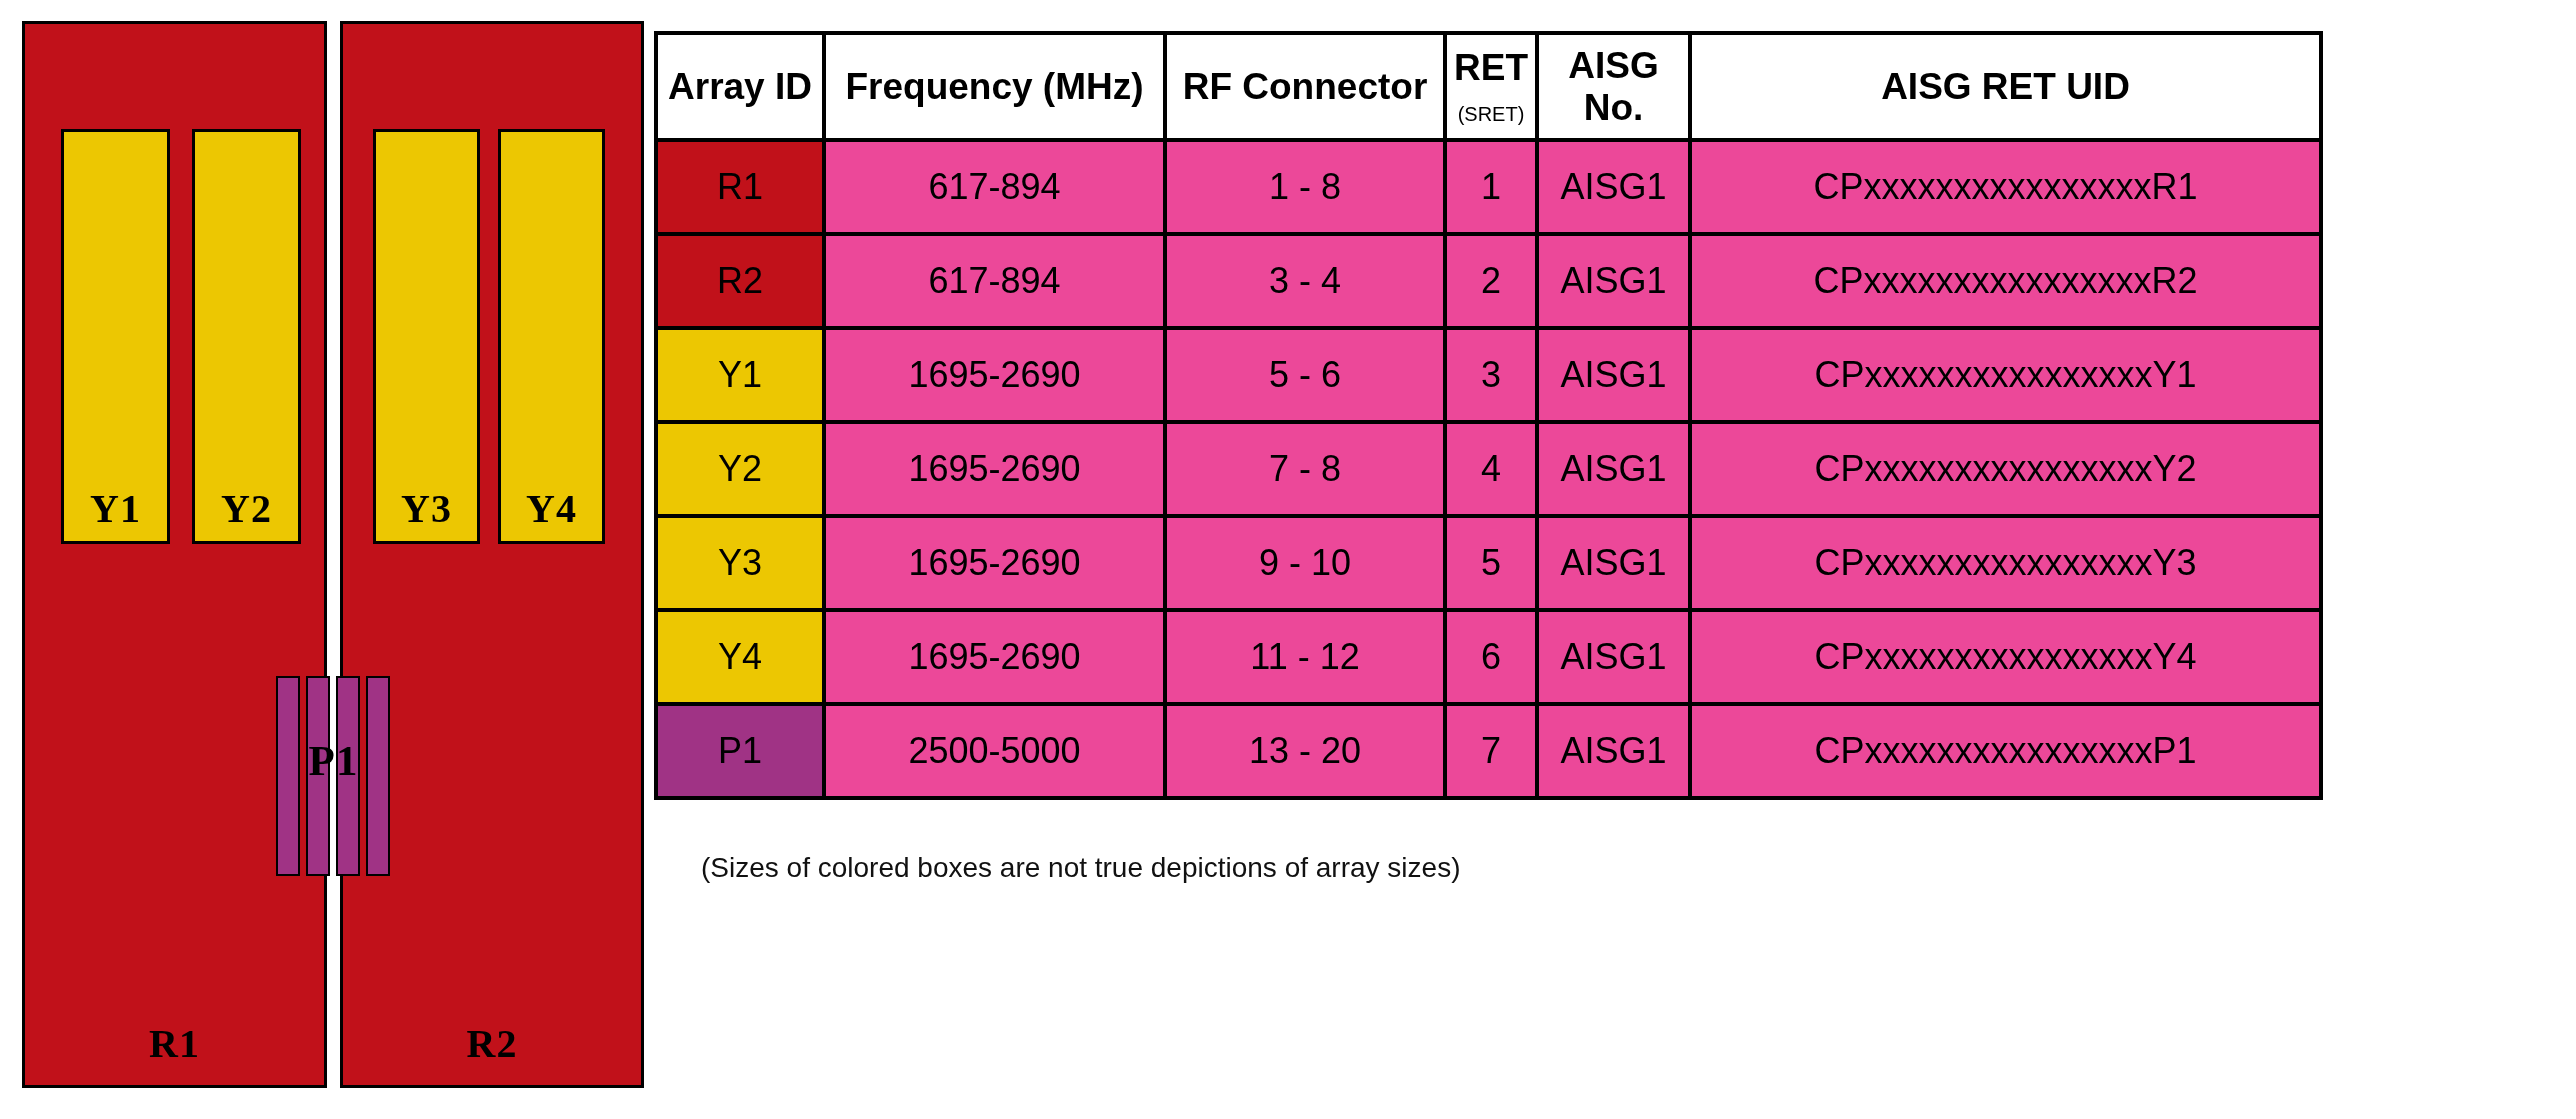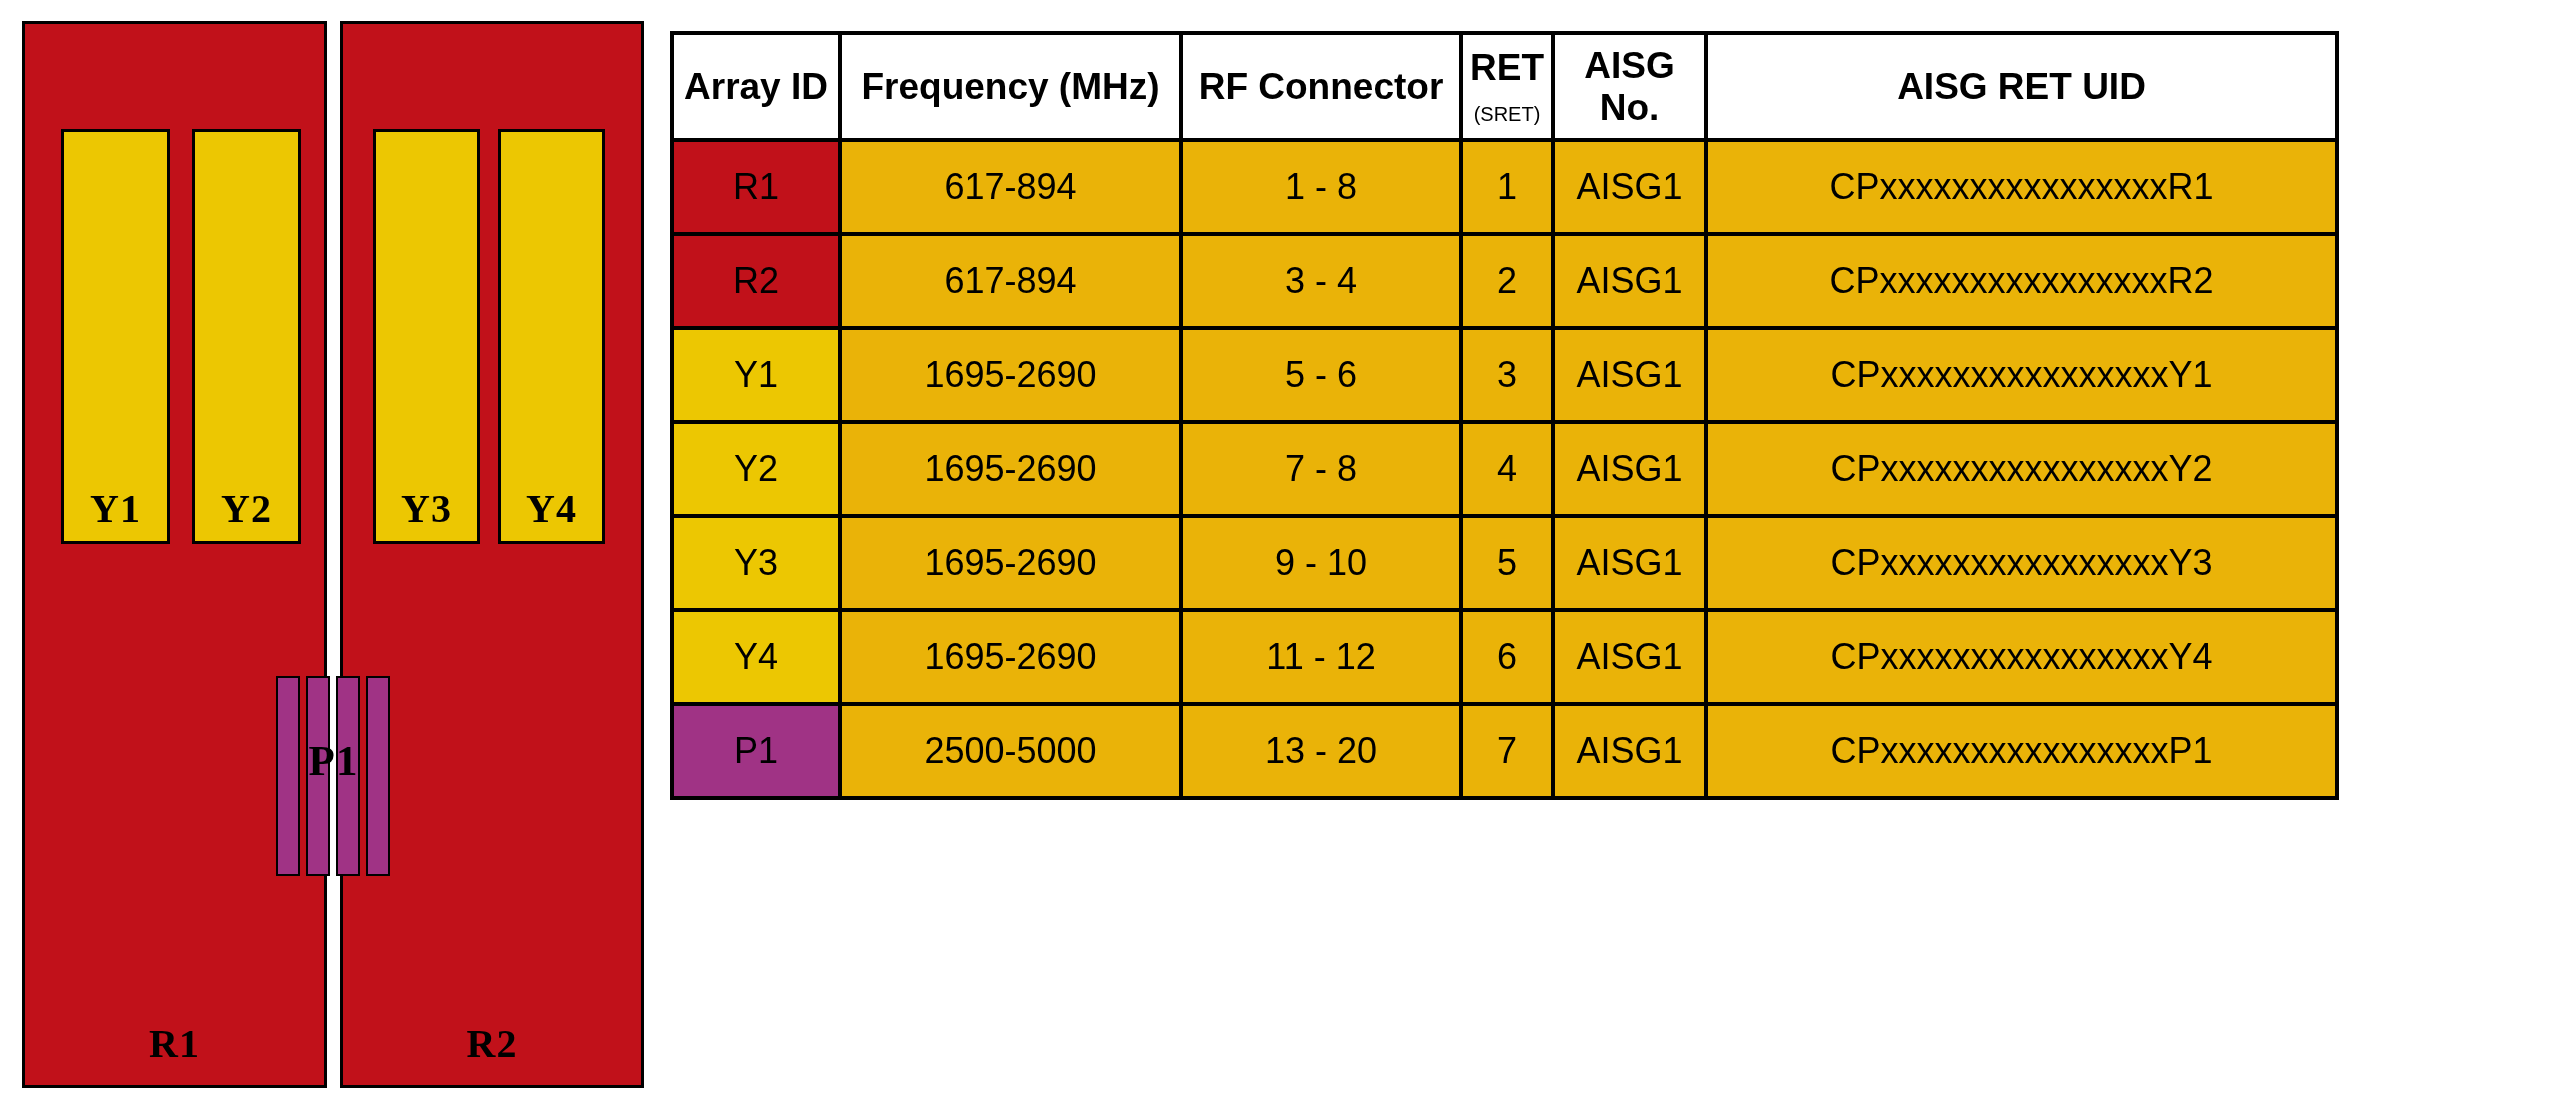--- a/index.html
+++ b/index.html
@@ -78,26 +78,26 @@
     top: 739px;
     width: 89px;
     text-align: center;
     font-size: 43px;
     z-index: 3;
   }
 
   
   table.spec {
     position: absolute;
-    left: 670px;
+    left: 654px;
     top: 31px;
     width: 1666px;
     border-collapse: collapse;
     table-layout: fixed;
-    background: #eab308;
+    background: #ec4899;
   }
   table.spec th,
   table.spec td {
     border: 4.4px solid #000;
     text-align: center;
     vertical-align: middle;
     color: #000;
     padding: 0;
     overflow: hidden;
   }
@@ -237,15 +237,16 @@
         <td style="background-color: rgb(160, 51, 133);">P1</td>
         <td>2500-5000</td>
         <td>13 - 20</td>
         <td>7</td>
         <td>AISG1</td>
         <td>CPxxxxxxxxxxxxxxxxP1</td>
       </tr>
     </tbody>
   </table>
 
+  <div class="footnote">(Sizes of colored boxes are not true depictions of array sizes)</div>
 
 </div>
 
 
 </body></html>

